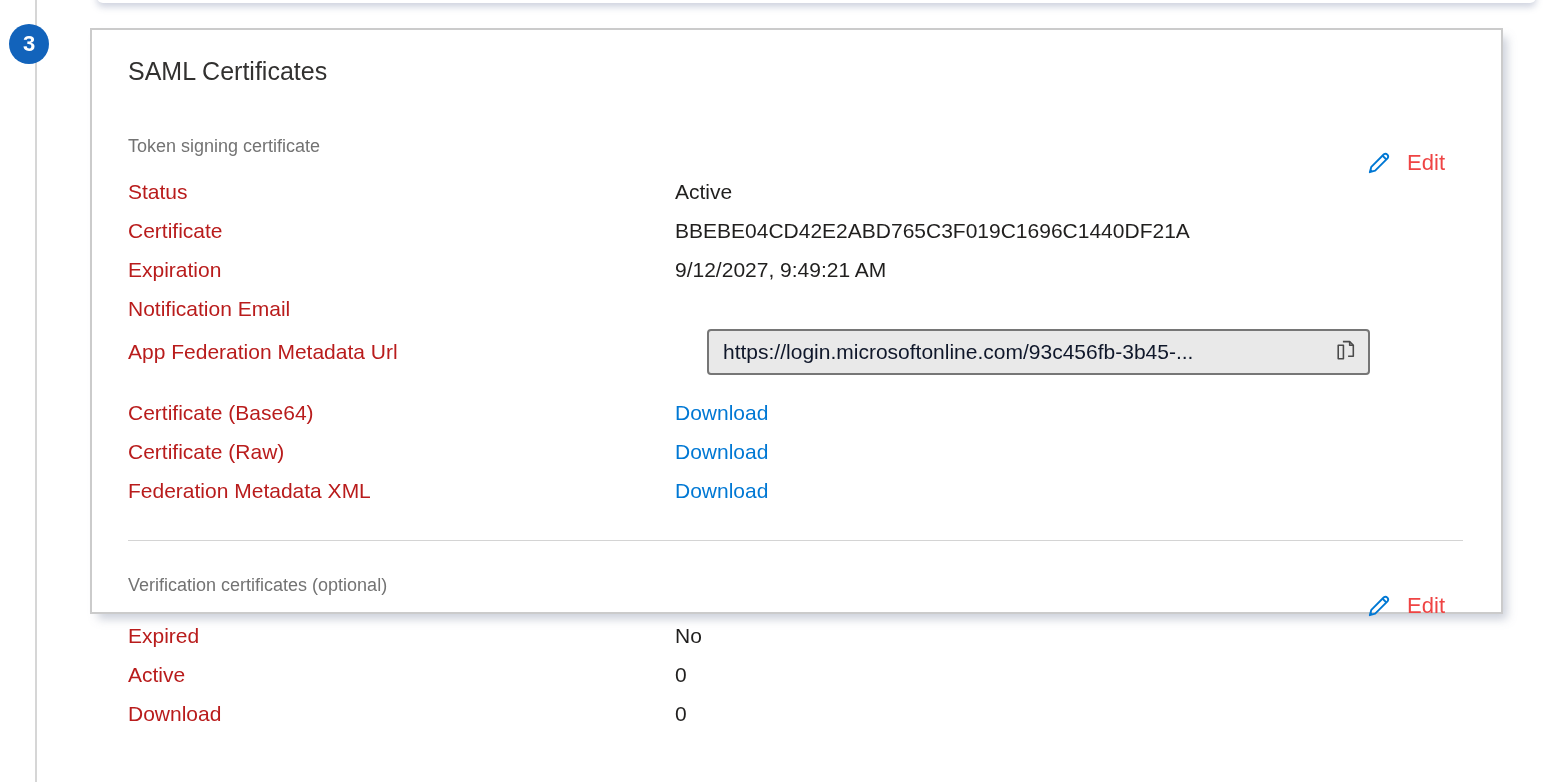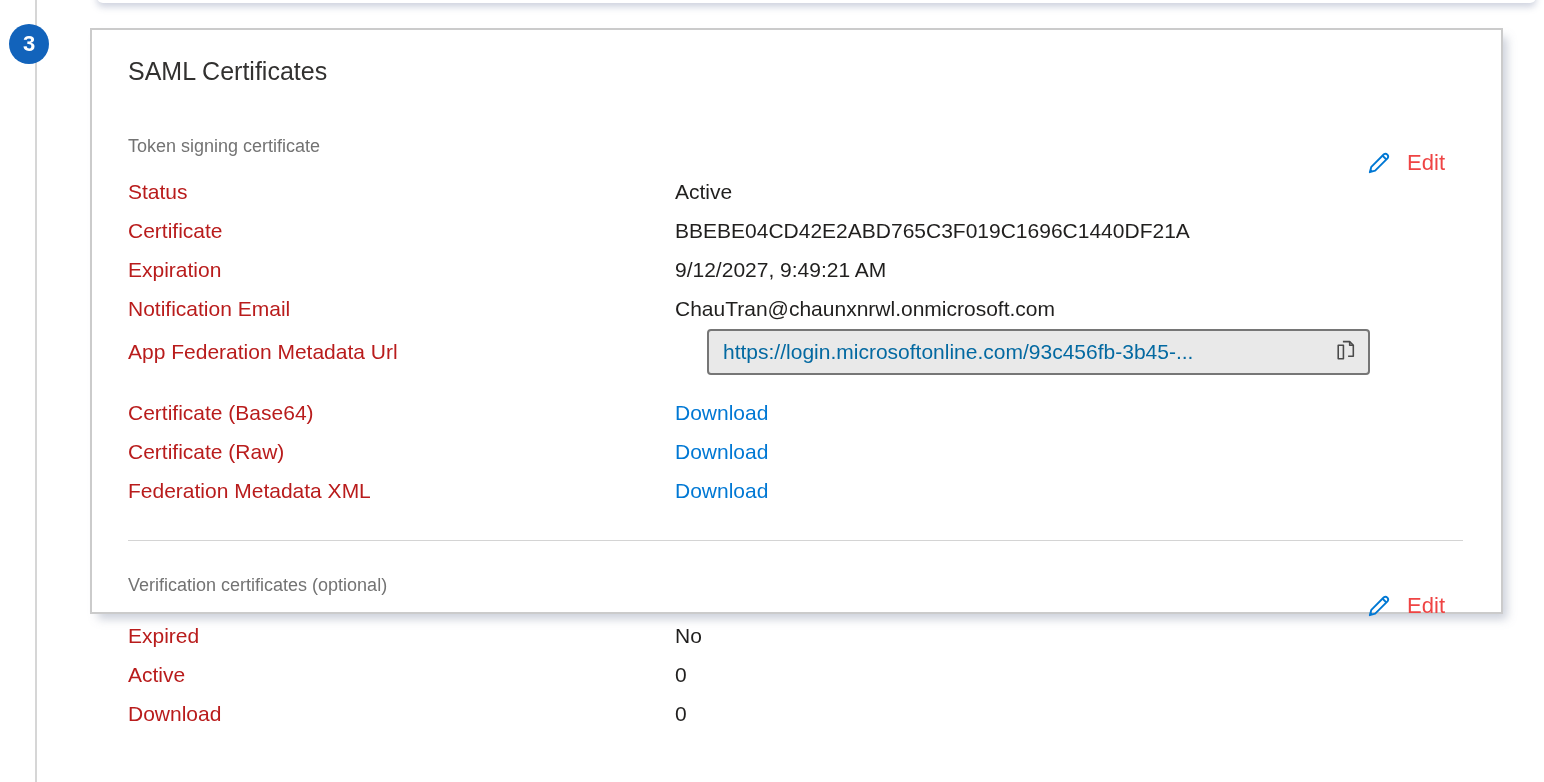--- a/index.html
+++ b/index.html
@@ -57,21 +57,21 @@
   .row.first-dl{margin-top:17px;}
   .row .label{width:547px;flex:none;font-size:21px;color:#b91c1c;}
   .row .value{font-size:21px;color:#201f1e;}
   a.dl-link{color:#0078d4;text-decoration:none;font-size:21px;}
   .url-field{
     box-sizing:border-box;width:663px;height:46px;
     background:#e9e9e9;border:2px solid #767676;border-radius:4px;
     display:flex;align-items:center;padding:0 10px 0 14px;
   }
   .url-text{
-    flex:1;font-size:21px;color:#0369a1;white-space:nowrap;overflow:hidden;
+    flex:1;font-size:21px;color:#0f172a;white-space:nowrap;overflow:hidden;
   }
   .copy-btn{
     background:transparent;border:none;padding:0;margin-left:6px;cursor:pointer;
     display:flex;align-items:center;
   }
   .divider{
     border:none;border-top:1px solid #d4d4d4;margin:30px 2px 0 0;
   }
 </style>
 </head>
@@ -107,21 +107,20 @@
     <div class="row">
       <div class="label">Certificate</div>
       <div class="value">BBEBE04CD42E2ABD765C3F019C1696C1440DF21A</div>
     </div>
     <div class="row">
       <div class="label">Expiration</div>
       <div class="value">9/12/2027, 9:49:21 AM</div>
     </div>
     <div class="row">
       <div class="label">Notification Email</div>
-      <div class="value">ChauTran@chaunxnrwl.onmicrosoft.com</div>
     </div>
     <div class="row url-row">
       <div class="label">App Federation Metadata Url</div>
       <div class="url-field">
         <span class="url-text">https://login.microsoftonline.com/93c456fb-3b45-...</span>
         <button class="copy-btn">
           <span>
             <svg width="25" height="25" viewBox="0 0 24 24" fill="none" stroke="#4a4a4a" stroke-width="1.5" stroke-linejoin="round">
               <path d="M5 7h5v13H5z"></path>
               <path d="M9.5 3.5h6.5l3.5 3.5v10.5h-5"></path>

